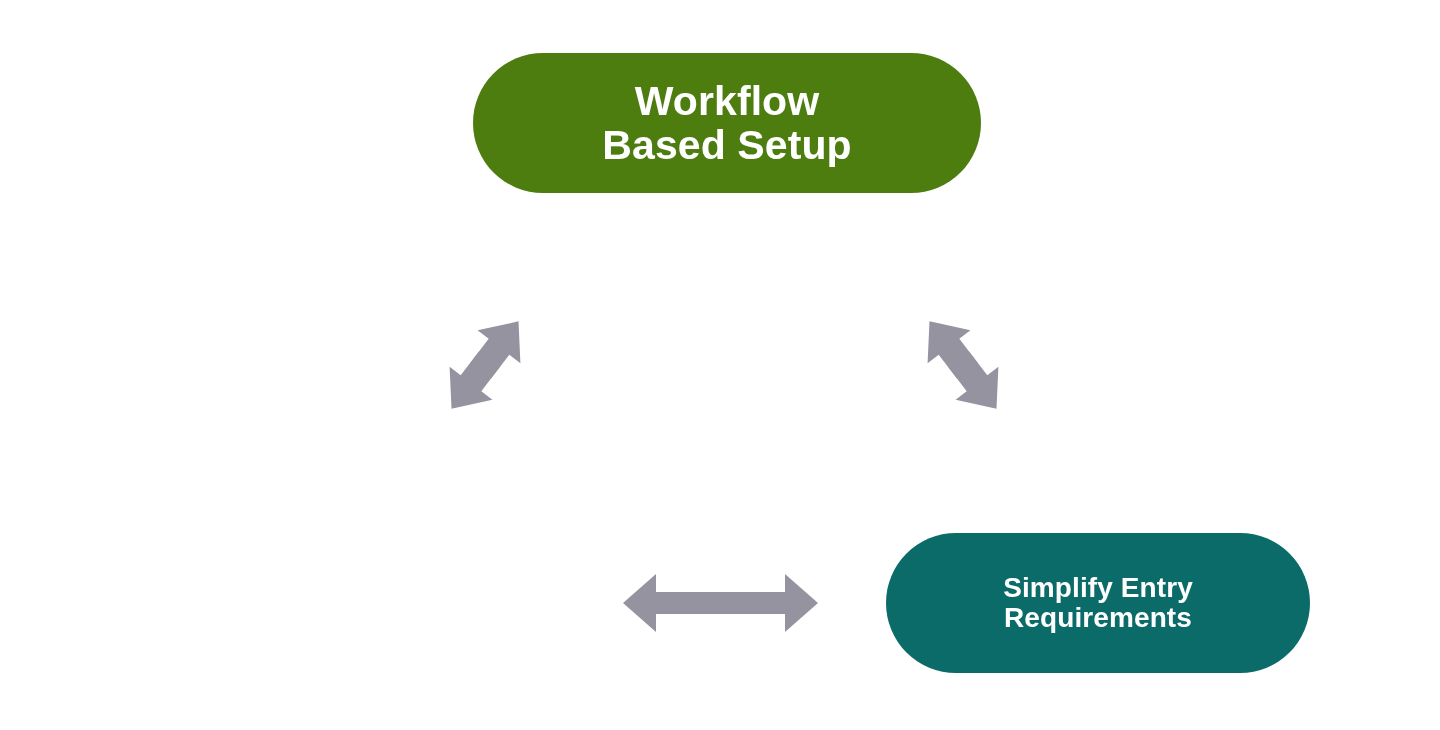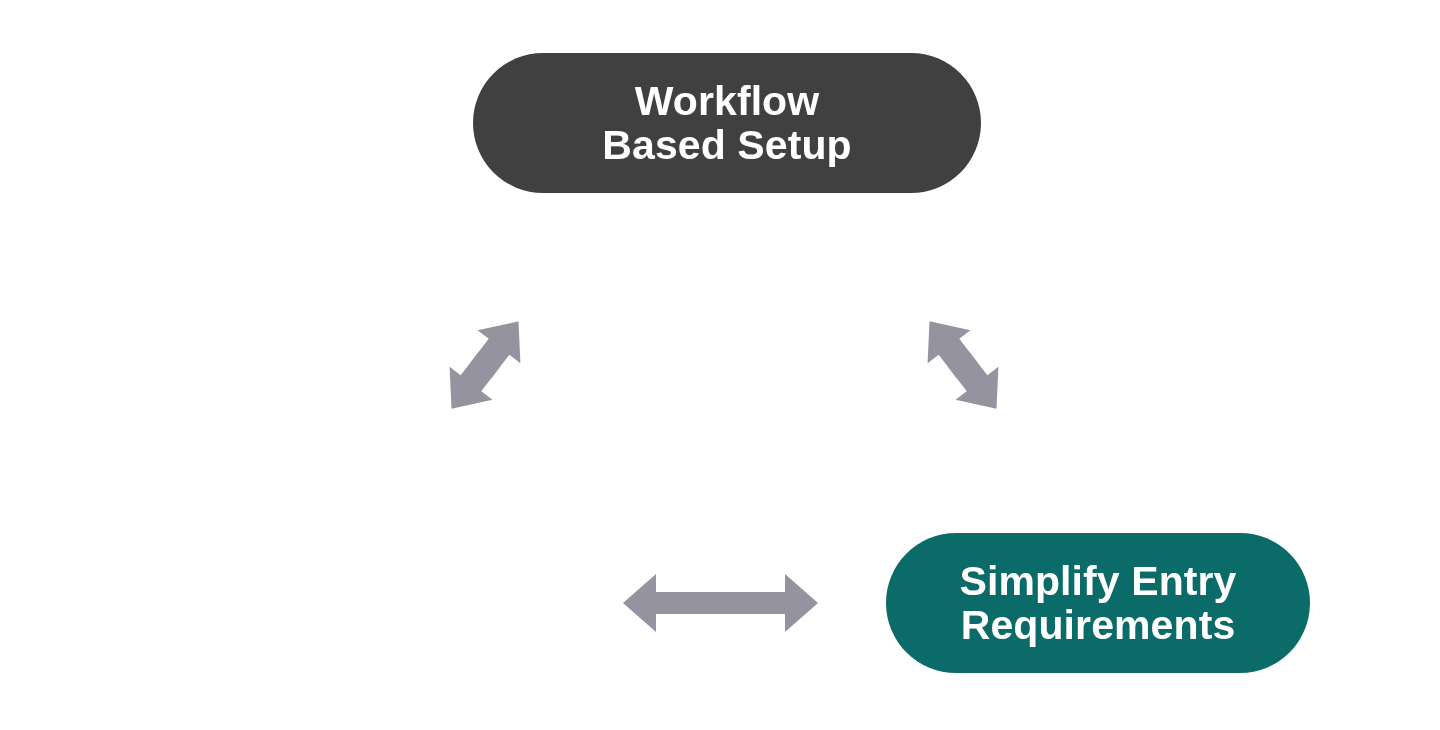--- a/index.html
+++ b/index.html
@@ -49,21 +49,21 @@
     top: 533px;
     width: 423px;
     height: 140px;
     font-size: 41px;
   }
   #pill-bottom-right {
     left: 886px;
     top: 533px;
     width: 424px;
     height: 140px;
-    font-size: 41px;
+    font-size: 28px;
   }
   .arrow-svg {
     position: absolute;
     overflow: visible;
   }
   #arrow-left-diagonal {
     left: 418px;
     top: 280px;
     width: 134px;
     height: 170px;
@@ -79,21 +79,21 @@
     top: 568px;
     width: 205px;
     height: 70px;
   }
 </style>
 </head>
 <body>
 
 <div id="canvas" style="background: rgb(255, 255, 255);">
 
-  <div class="pill" id="pill-top" style="background: #404040; color: rgb(255, 255, 255);">
+  <div class="pill" id="pill-top" style="background: #4d7c0f; color: rgb(255, 255, 255);">
     <span class="pill-line">Workflow</span>
     <span class="pill-line">Based Setup</span>
   </div>
 
 
   <div class="pill" id="pill-bottom-right" style="background: rgb(11, 107, 104); color: rgb(255, 255, 255);">
     <span class="pill-line">Simplify Entry</span>
     <span class="pill-line">Requirements</span>
   </div>
 

